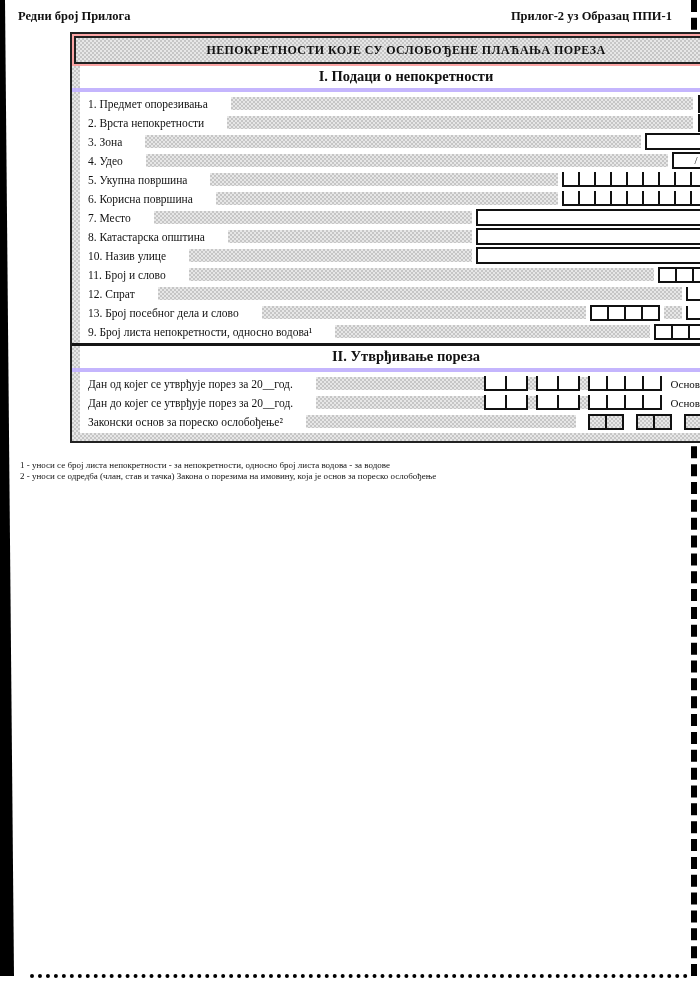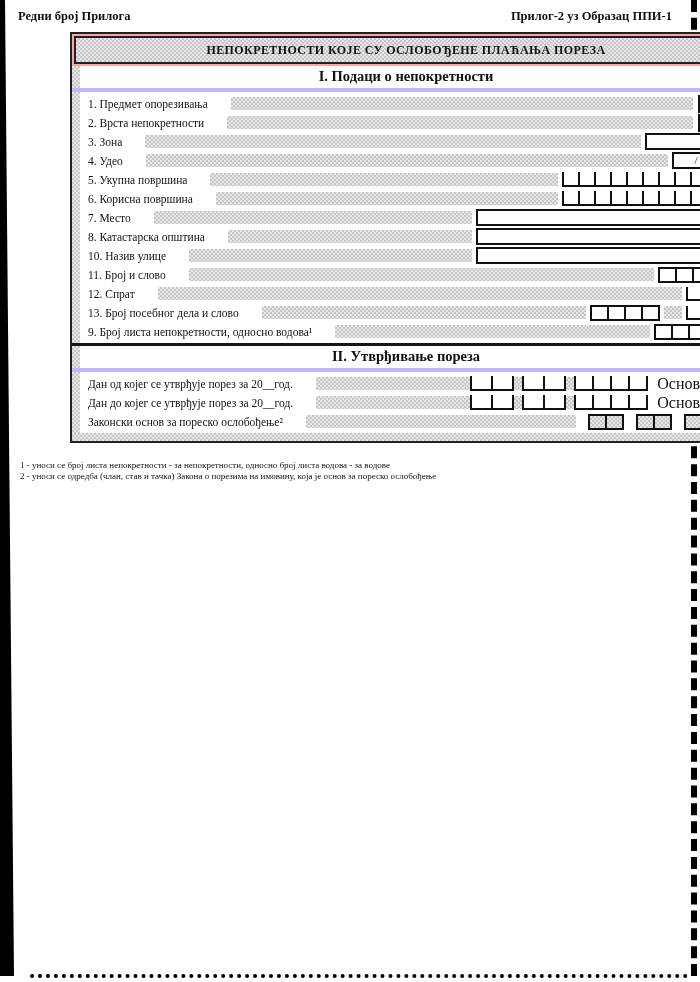--- a/index.html
+++ b/index.html
@@ -62,21 +62,21 @@
   .grid{display:flex;border:2px solid #111;background:#fff;}
   .grid i{display:block;width:15px;height:12px;border-right:2px solid #111;background:#fff;}
   .grid i:last-child{border-right:none;}
   .g11{margin-left:4px;margin-right:0;}
   .g14{margin-left:4px;margin-right:4px;}
   .comb2 i{width:14px;height:12px;}
   .c2r{margin-left:4px;margin-right:8px;}
   .cday i{width:19px;height:13px;}
   .cyear i{width:16px;height:13px;}
   .c1 i{width:15px;height:13px;}
-  .osnov{font-size:16px;margin:0 9px 0 9px;white-space:nowrap;}
+  .osnov{font-size:11px;margin:0 9px 0 9px;white-space:nowrap;}
   .gridfill i{
     background-image:
       linear-gradient(45deg,#c6c6c6 25%,transparent 25%,transparent 75%,#c6c6c6 75%),
       linear-gradient(45deg,#c6c6c6 25%,#e7e7e7 25%,#e7e7e7 75%,#c6c6c6 75%);
     background-size:4px 4px;background-position:0 0,2px 2px;
   }
   .gridfill{margin-left:12px;}
   .lastfill{margin-right:8px;}
 
   

